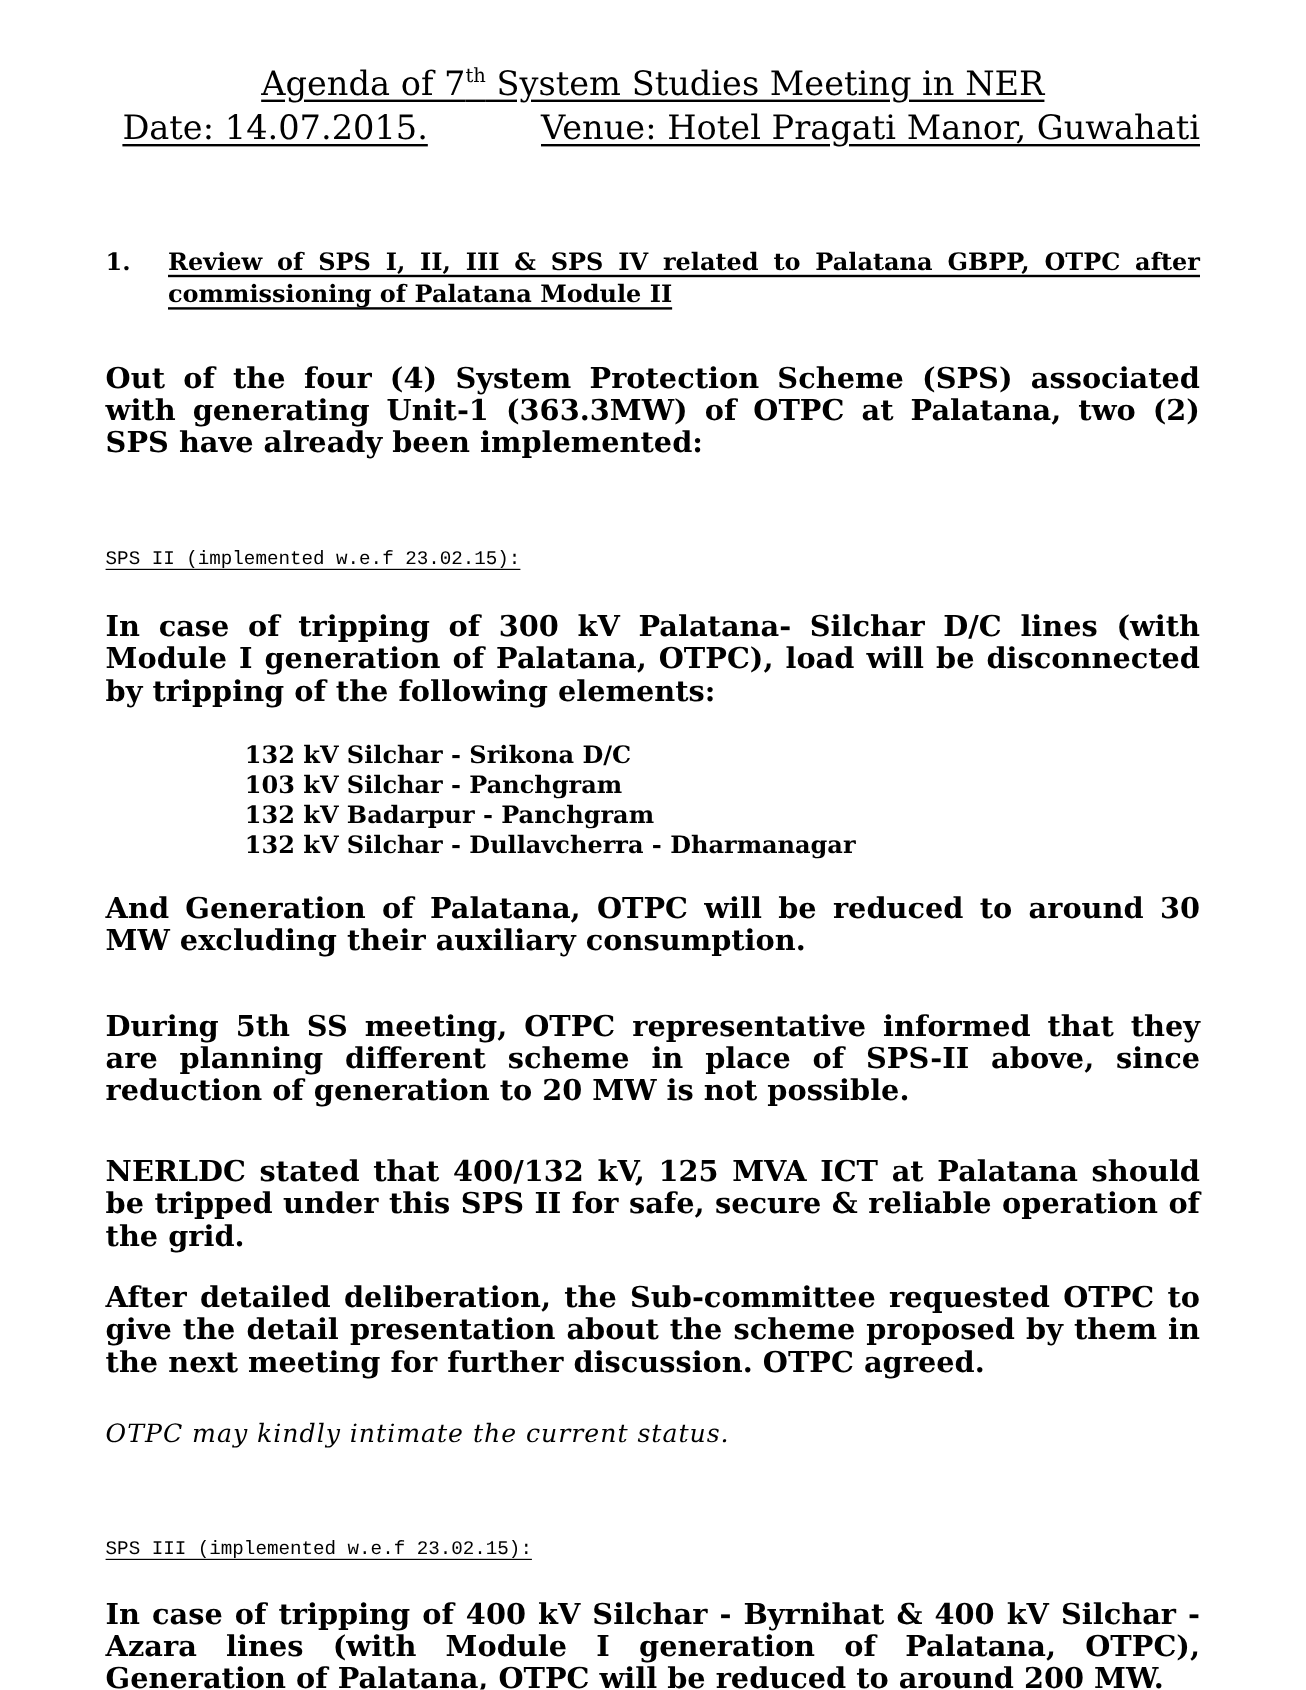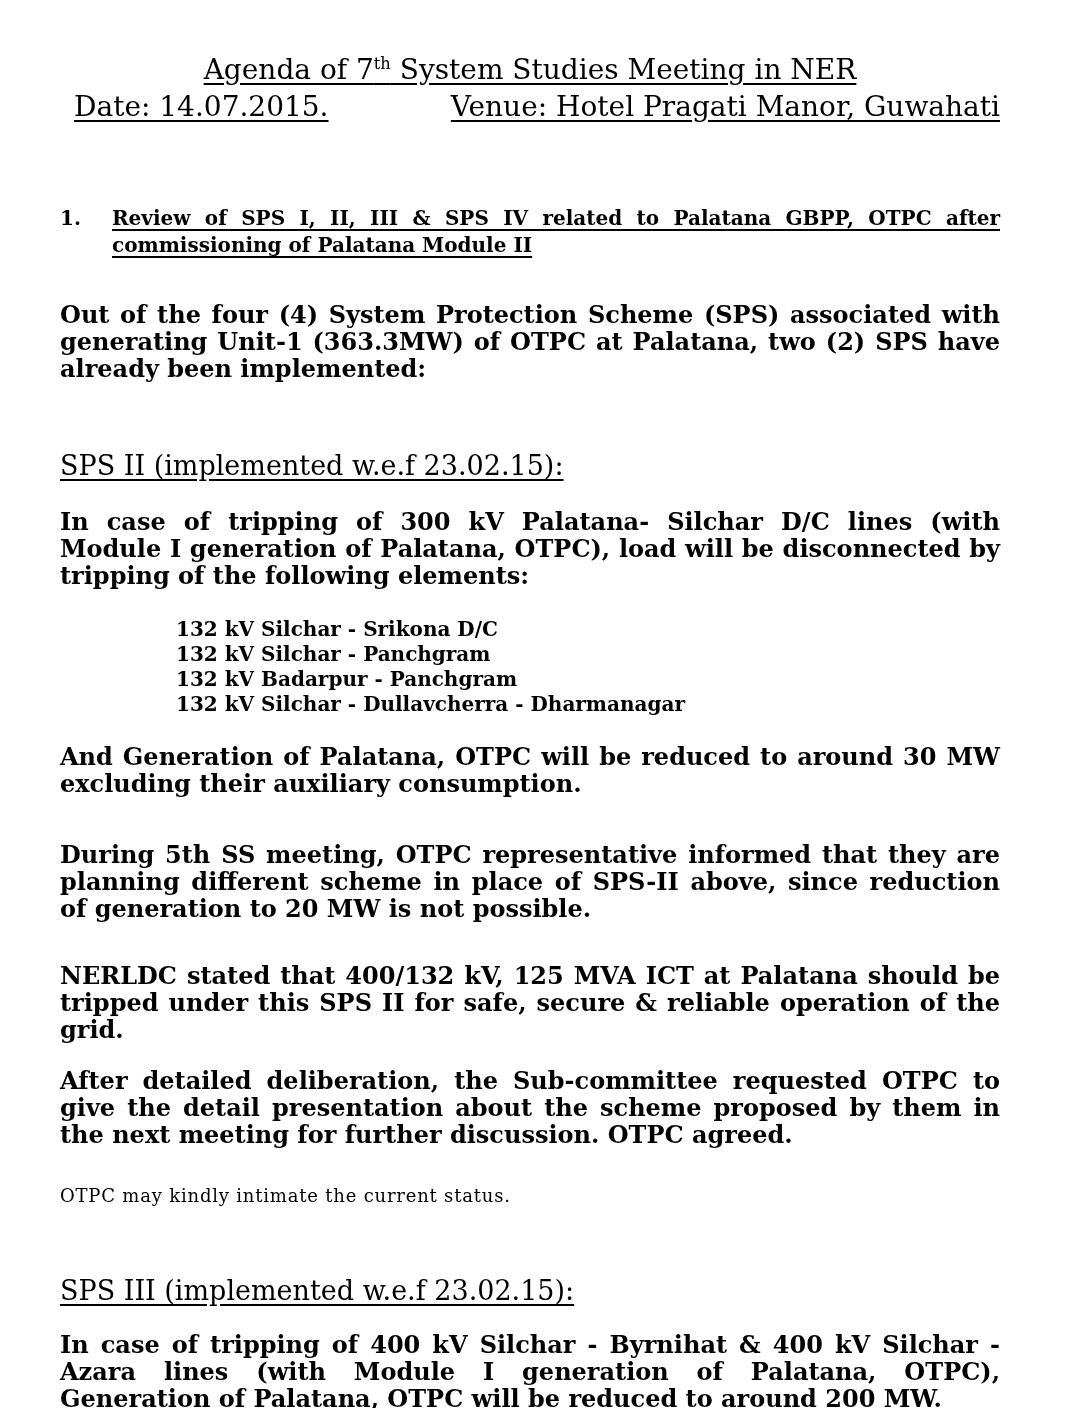--- a/index.html
+++ b/index.html
@@ -8,21 +8,21 @@
     width: 1088px;
     height: 1408px;
     font-family: "DejaVu Serif", serif;
     color: #000000;
     overflow: hidden;
   }
   .page {
     width: 1088px;
     height: 1408px;
     background: #ffffff;
-    padding: 52px 88px 0 60px;
+    padding: 52px 88px 0 88px;
   }
   .u { text-decoration: underline; text-underline-offset: 4px; }
 
   
   .title-line {
     text-align: center;
     font-size: 28px;
     line-height: 36px;
     white-space: nowrap;
   }
@@ -59,43 +59,45 @@
 
   
   .para {
     font-size: 24px;
     font-weight: 700;
     line-height: 27px;
     text-align: justify;
   }
   .para-intro          { margin-top: 42px; }
   .sps-heading {
-    font-size: 27px;
+    font-size: 16px;
     font-weight: 400;
     line-height: 28px;
     text-decoration: underline;
     text-underline-offset: 4px;
+    font-family: Liberation Mono, monospace;
   }
   .sps2-heading        { margin-top: 70px; }
   .para-tripping       { margin-top: 28px; }
   .element-list {
     margin-top: 28px;
     margin-left: 116px;
     font-size: 20px;
     font-weight: 700;
     line-height: 25px;
   }
   .para-generation     { margin-top: 26px; }
   .para-meeting5       { margin-top: 44px; }
   .para-nerldc         { margin-top: 40px; }
   .para-deliberation   { margin-top: 24px; }
   .para-status {
     margin-top: 34px;
-    font-size: 18px;
+    font-size: 21px;
     font-weight: 400;
+    font-style: italic;
     letter-spacing: 0.8px;
     line-height: 27px;
   }
   .sps3-heading        { margin-top: 68px; }
   .para-sps3           { margin-top: 26px; }
 </style>
 </head>
 <body>
 
 <div class="page">
@@ -115,21 +117,21 @@
   </div>
 
   <p class="para para-intro">Out of the four (4) System Protection Scheme (SPS) associated with generating Unit-1 (363.3MW) of OTPC at Palatana, two (2) SPS have already been implemented:</p>
 
   <p class="sps-heading sps2-heading">SPS II (implemented w.e.f 23.02.15):</p>
 
   <p class="para para-tripping">In case of tripping of 300 kV Palatana- Silchar D/C lines (with Module I generation of Palatana, OTPC), load will be disconnected by tripping of the following elements:</p>
 
   <div class="element-list">
     <div class="element-line">132 kV Silchar - Srikona D/C</div>
-    <div class="element-line">132 kV Silchar - Panchgram</div>
+    <div class="element-line">103 kV Silchar - Panchgram</div>
     <div class="element-line">132 kV Badarpur - Panchgram</div>
     <div class="element-line">132 kV Silchar - Dullavcherra - Dharmanagar</div>
   </div>
 
   <p class="para para-generation">And Generation of Palatana, OTPC will be reduced to around 30 MW excluding their auxiliary consumption.</p>
 
   <p class="para para-meeting5">During 5th SS meeting, OTPC representative informed that they are planning different scheme in place of SPS-II above, since reduction of generation to 20 MW is not possible.</p>
 
   <p class="para para-nerldc">NERLDC stated that 400/132 kV, 125 MVA ICT at Palatana should be tripped under this SPS II for safe, secure &amp; reliable operation of the grid.</p>
 

